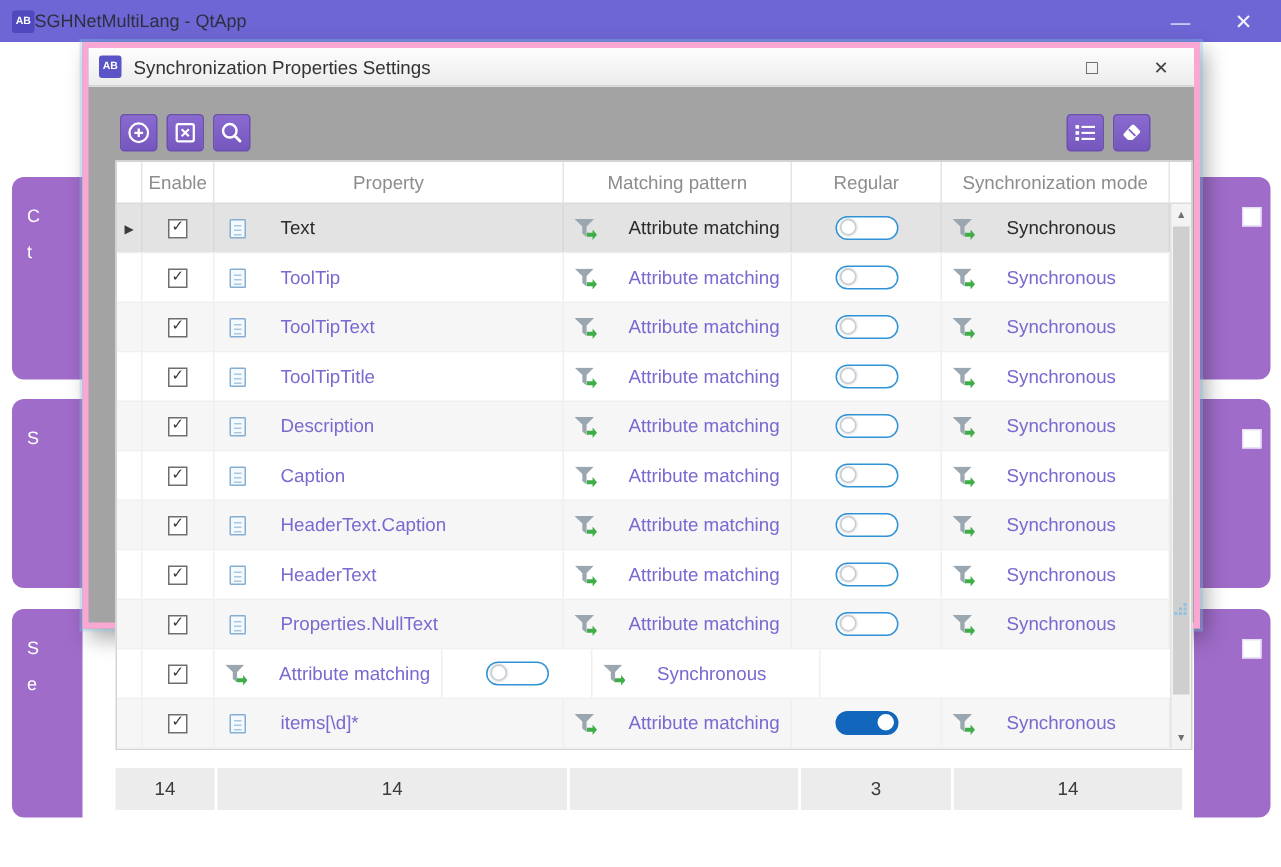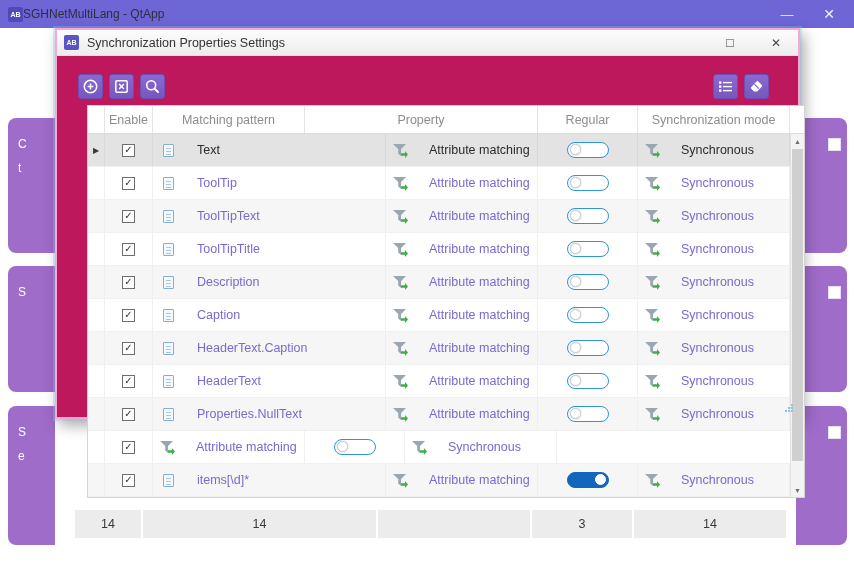--- a/index.html
+++ b/index.html
@@ -14,36 +14,36 @@
   .pbtn { width:34px; height:28px; display:flex; align-items:center; justify-content:center; color:#E9E9F8; font-size:13px; cursor:default; }
   .pbtn.close { margin-left:8px; font-size:14px; color:#F2F2FC; }
 
   .panel { position:absolute; background:#9F6CC9; }
   .panelL { left:8px; width:47px; border-radius:8px 0 0 8px; }
   .panelR { left:796px; width:51px; border-radius:0 8px 8px 0; }
   .pfrag { color:#fff; font-size:12px; padding:14px 0 0 10px; white-space:pre-line; line-height:24px; }
   .pcb { position:absolute; right:6px; top:20px; width:13px; height:13px; background:#fff; border:1px solid #E8DEF5; }
 
   
-  .dialog { position:absolute; left:55px; top:28px; width:745px; height:391px; background:#be185d; border:2px solid #f9a8d4;
+  .dialog { position:absolute; left:55px; top:28px; width:745px; height:391px; background:#a3a3a3; border:4px solid #f9a8d4;
             box-shadow:0 0 0 2px rgba(130,200,235,0.35), 4px 6px 14px rgba(0,0,0,0.35); }
   .dlg-title { position:absolute; top:0; left:0; right:0; height:26px; background:linear-gradient(#FDFDFD,#ECECEC); border-bottom:1px solid #E0E0E0; display:flex; align-items:center; padding:0 7px; }
   .dlg-title .appicon { background:#5A54C6; }
   .dlg-title-text { margin-left:8px; font-size:12.5px; color:#333; }
   .dlg-ctrl { margin-left:auto; display:flex; align-items:center; }
   .dlg-btn { width:30px; height:22px; display:flex; align-items:center; justify-content:center; color:#444; font-size:12px; cursor:default; }
   .dlg-btn.max { margin-right:16px; font-size:13px; }
 
   
   .tool-left { position:absolute; left:21px; top:44px; display:flex; gap:6px; }
   .tool-right { position:absolute; right:29px; top:44px; display:flex; gap:6px; }
   .tbtn { width:25px; height:25px; border:1px solid #6B4FB2; border-radius:3px; background:linear-gradient(#8A6AD0,#7557BD); display:inline-flex; align-items:center; justify-content:center; padding:0; cursor:default; }
 
   
-  .table { position:absolute; left:30px; top:75px; width:718px; height:393px; border:1px solid #D4D4D4; background:#fff; }
+  .table { position:absolute; left:18px; top:75px; width:718px; height:393px; border:1px solid #D4D4D4; background:#fff; }
   .thead { display:flex; height:28px; border-bottom:1px solid #DCDCDC; background:#fff; }
   .thead .cell { display:flex; align-items:center; justify-content:center; font-size:12.5px; color:#8D8D8D; border-right:1px solid #E4E4E4; height:100%; }
   .thead .cell:last-child { border-right:none; }
   .w-rh{width:17px} .w-en{width:48px} .w-pr{width:233px} .w-pa{width:152px} .w-re{width:100px} .w-mo{width:152px} .w-sb{width:14px}
   .tbody { position:relative; height:363px; }
   .trow { display:flex; height:33px; border-bottom:1px solid #F0F0F0; background:#fff; }
   .trow .cell { display:flex; align-items:center; border-right:1px solid #EFEFEF; height:100%; }
   .trow.alt { background:#F6F6F6; }
   .trow.selected { background:#E3E3E3; }
   .trow.selected .cell { border-right-color:#D8D8D8; }
@@ -162,22 +162,22 @@
             <path d="M10.2 3.4l3.6 3.6a1.2 1.2 0 0 1 0 1.7l-4.7 4.7H6l-2.7-2.7a1.2 1.2 0 0 1 0-1.7l5.2-5.6a1.2 1.2 0 0 1 1.7 0z" fill="#fff"></path>
             <path d="M6.5 6.2l4.4 4.4" stroke="#7D5FC3" stroke-width="1.2"></path>
           </svg>
       </button>
     </div>
 
     <div class="table">
       <div class="thead">
         <div class="cell w-rh"></div>
         <div class="cell w-en">Enable</div>
+        <div class="cell w-pr">Property</div>
         <div class="cell w-pa">Matching pattern</div>
-        <div class="cell w-pr">Property</div>
         <div class="cell w-re">Regular</div>
         <div class="cell w-mo">Synchronization mode</div>
         <div class="cell w-sb"></div>
       </div>
 
       <div class="tbody">
 
         <div class="trow selected">
           <div class="cell rowhdr w-rh">
               <span class="rowarrow">▶</span>

